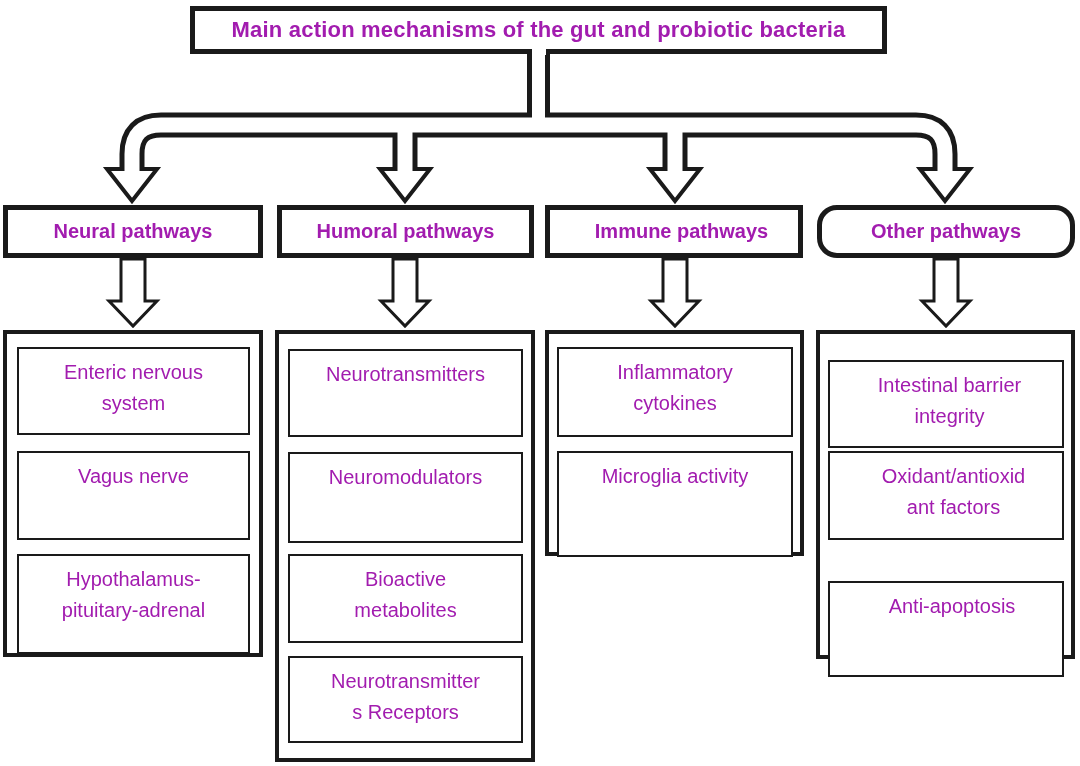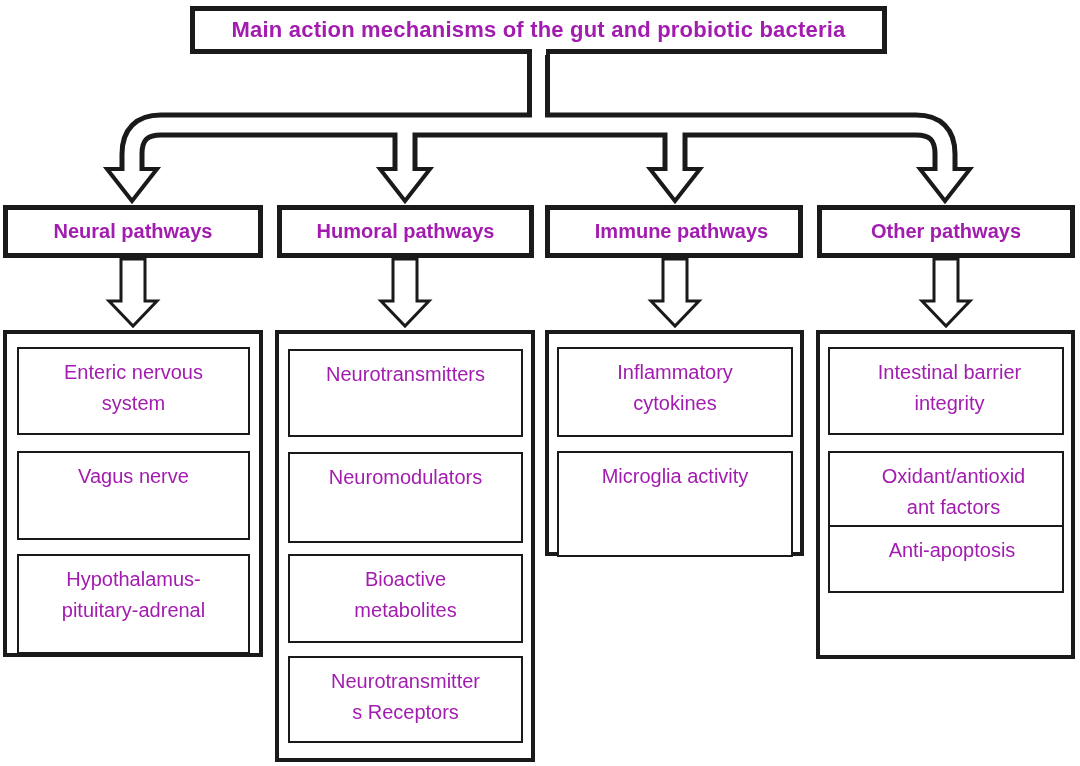--- a/index.html
+++ b/index.html
@@ -31,21 +31,21 @@
   }
   .hdr{
     top:205px;height:53px;
     border:5px solid #1a1a1a;
     display:flex;align-items:center;justify-content:center;
     font-size:20px;font-weight:600;
   }
   #hdr-neural {left:3px;width:260px;}
   #hdr-humoral{left:277px;width:257px;}
   #hdr-immune {left:545px;width:258px;padding-left:15px;}
-  #hdr-other  {left:817px;width:258px;}
+  #hdr-other  {left:817px;width:258px;border-radius:20px;}
 
   .container{
     top:330px;
     border:4px solid #1a1a1a;
   }
   #cont-neural {left:3px;width:260px;height:327px;}
   #cont-humoral{left:275px;width:260px;height:432px;}
   #cont-immune {left:545px;width:259px;height:226px;}
   #cont-other  {left:816px;width:259px;height:329px;}
 
@@ -61,23 +61,23 @@
   #i-hpa      {left:17px;top:554px;width:233px;height:100px;}
 
   #i-neurotransmitters{left:288px;top:349px;width:235px;height:88px;}
   #i-neuromodulators  {left:288px;top:452px;width:235px;height:91px;}
   #i-bioactive        {left:288px;top:554px;width:235px;height:89px;}
   #i-receptors        {left:288px;top:656px;width:235px;height:87px;}
 
   #i-cytokines {left:557px;top:347px;width:236px;height:90px;}
   #i-microglia {left:557px;top:451px;width:236px;height:106px;}
 
-  #i-barrier  {left:828px;top:347px;width:236px;height:88px;padding-left:7px;}
+  #i-barrier  {left:828px;top:360px;width:236px;height:88px;padding-left:7px;}
   #i-oxidant  {left:828px;top:451px;width:236px;height:89px;padding-left:15px;}
-  #i-apoptosis{left:828px;top:525px;width:236px;height:68px;padding-left:12px;}
+  #i-apoptosis{left:828px;top:581px;width:236px;height:96px;padding-left:12px;}
 
   .stem-gap{
     position:absolute;left:532px;top:49px;width:14px;height:6px;
     background:#ffffff;z-index:2;
   }
 </style>
 </head>
 <body>
 
 <div class="canvas">

